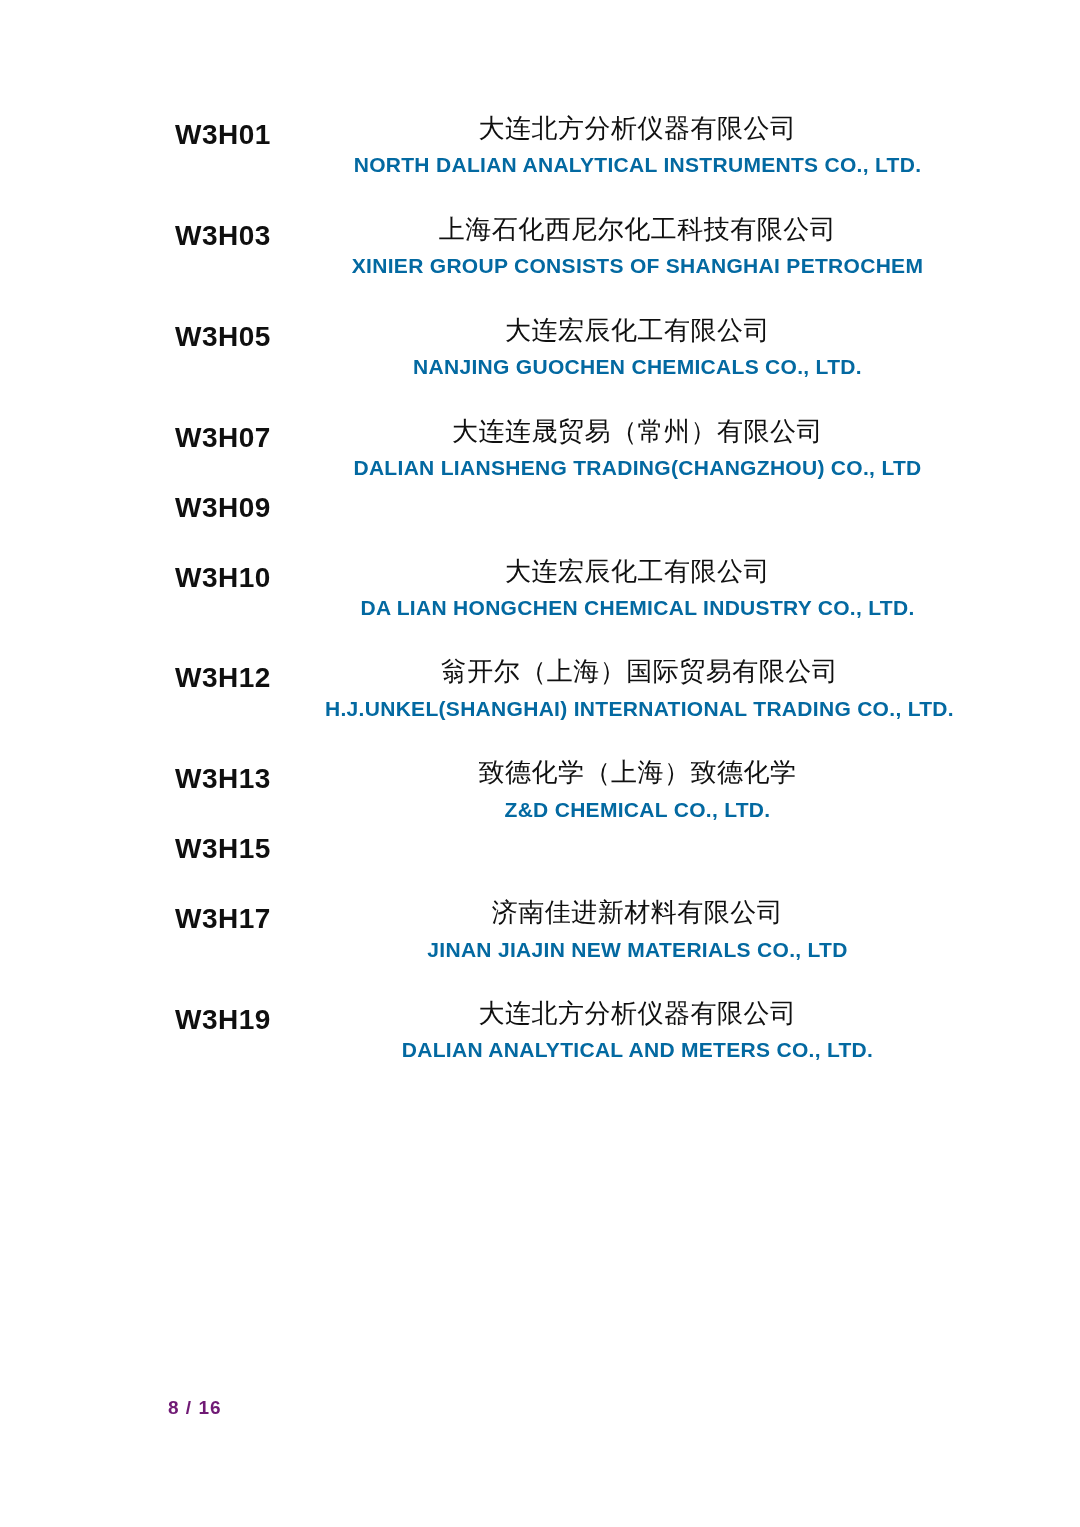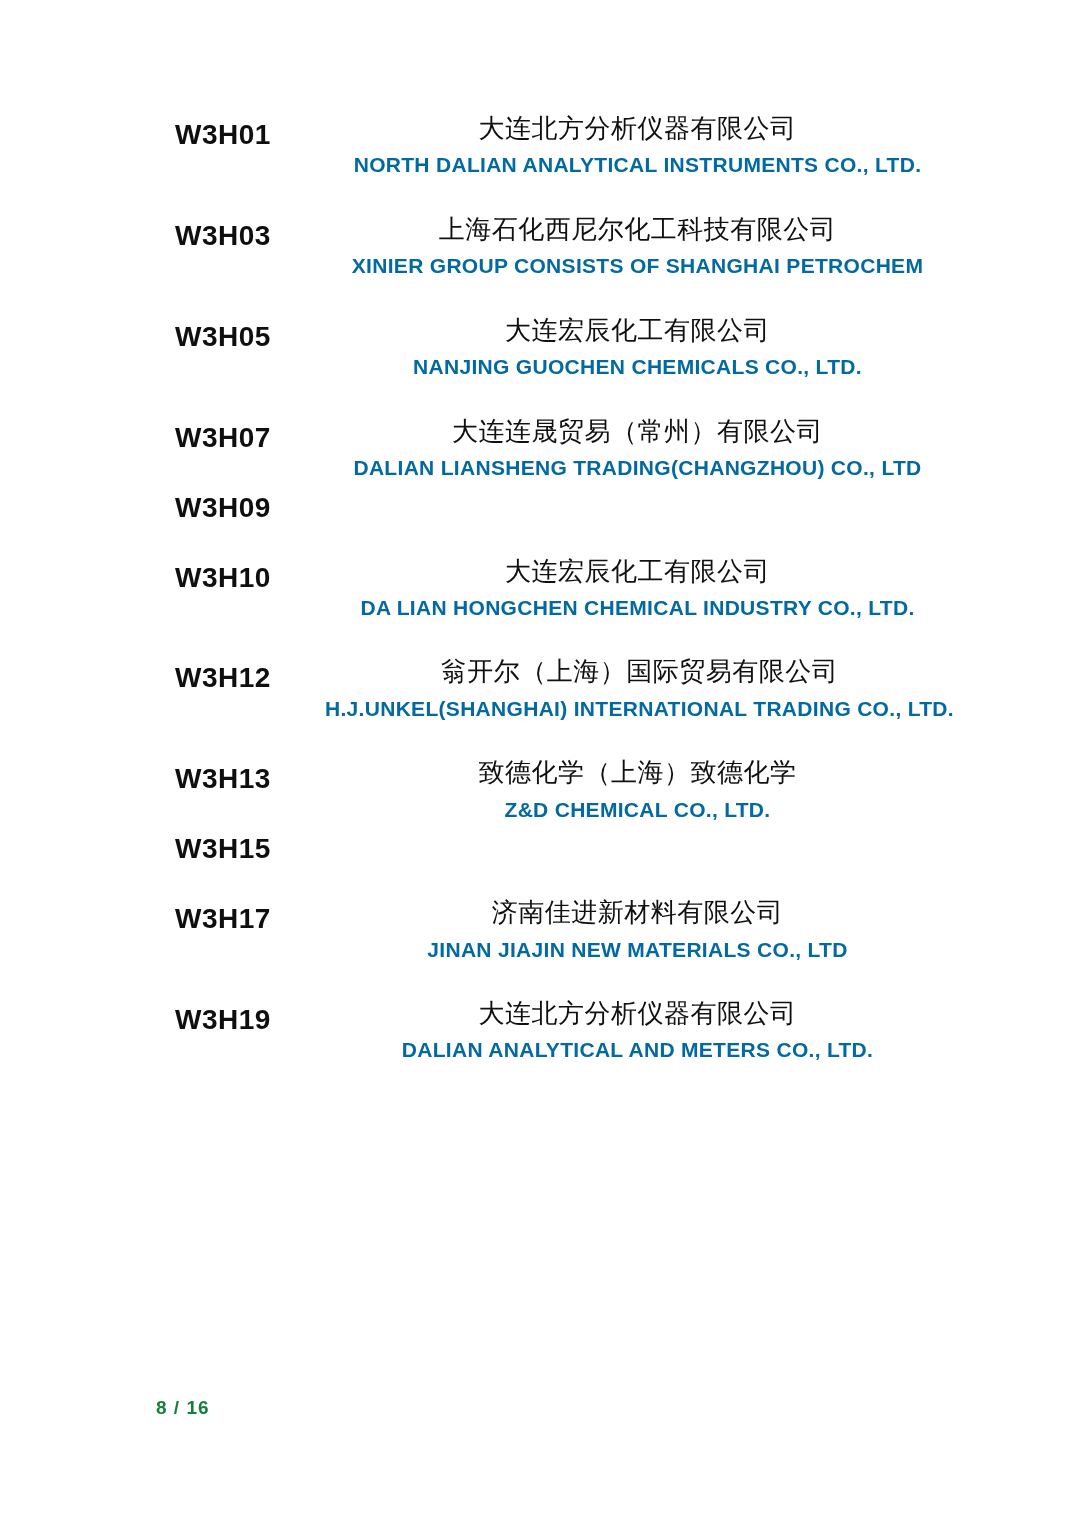--- a/index.html
+++ b/index.html
@@ -57,25 +57,25 @@
   .name-en {
     font-size: 21px;
     line-height: 1.6;
     color: #0369a1;
     letter-spacing: 0.3px;
     white-space: nowrap;
     font-weight: bold;
   }
   .footer {
     position: absolute;
-    left: 156px;
+    left: 168px;
     bottom: 108px;
     font-size: 19px;
     font-weight: bold;
-    color: #15803d;
+    color: #701a75;
     letter-spacing: 1px;
   }
 </style>
 </head>
 <body>
 
 <div class="page">
   <div class="listing" id="listing">
       <div class="row">
         <div class="booth">W3H01</div>

